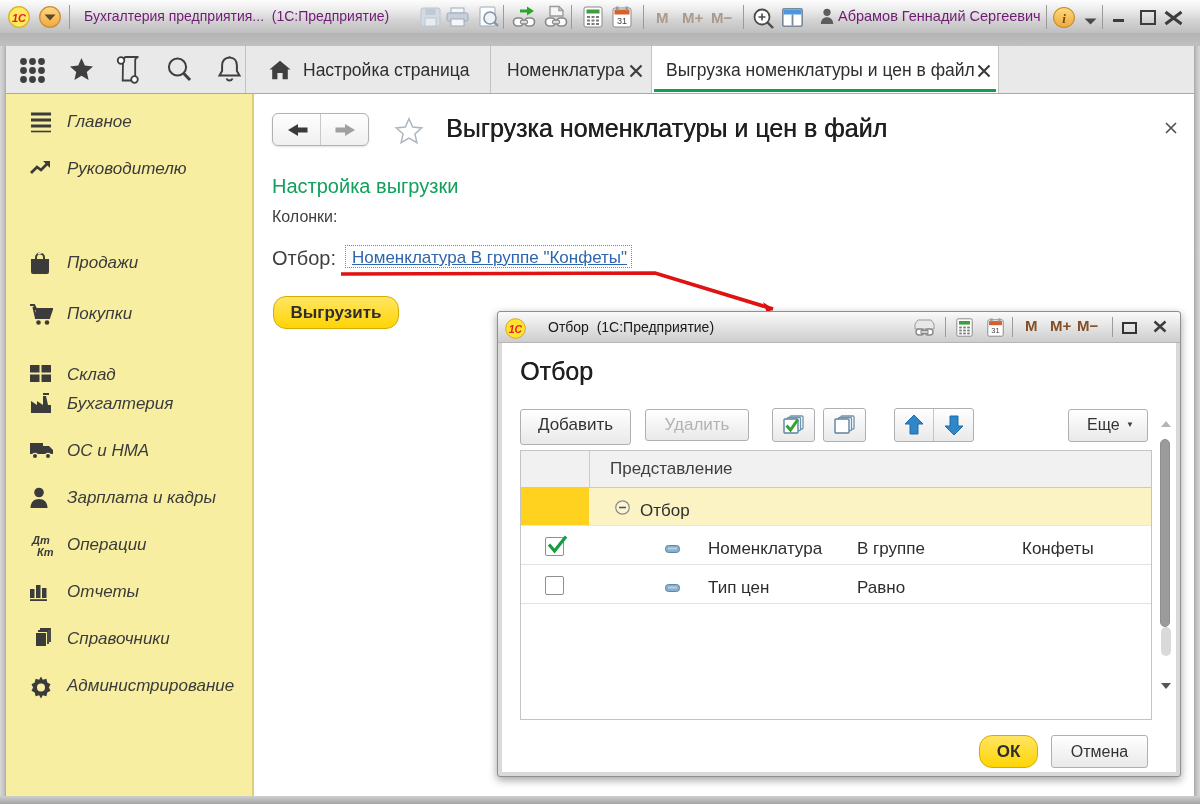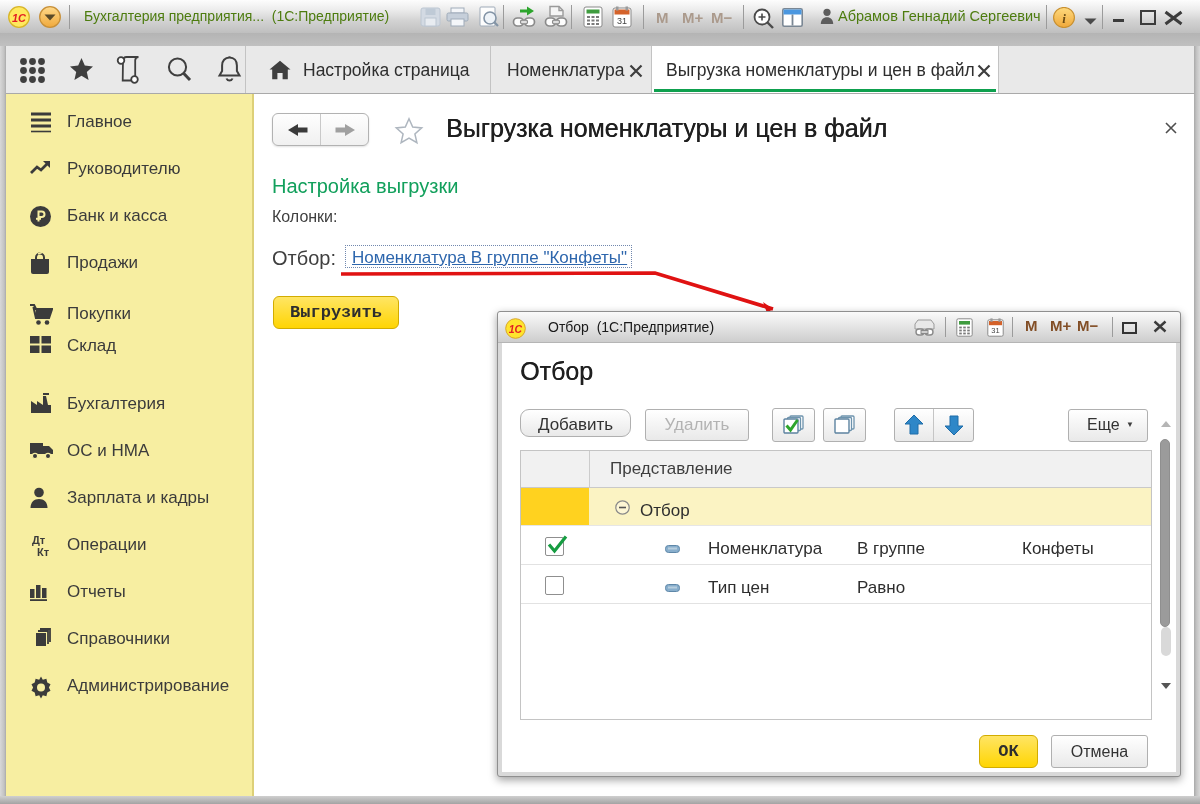--- a/index.html
+++ b/index.html
@@ -7,34 +7,34 @@
 .abs{position:absolute;}
 
 #titlebar{left:0;top:0;width:1200px;height:33px;background:linear-gradient(#fdfdfd,#ececec 30%,#d3d3d3 62%,#bfbfbf 100%);}
 #titlebar2{left:0;top:33px;width:1200px;height:13px;background:linear-gradient(#b4b4b4,#c0c0c0);}
 #lborder{left:0;top:46px;width:6px;height:758px;background:linear-gradient(90deg,#d8d8d8,#c2c2c2 70%,#a9a9a9);}
 #rborder{left:1194px;top:46px;width:6px;height:758px;background:linear-gradient(90deg,#a9a9a9,#c2c2c2 40%,#d8d8d8);}
 #bborder{left:0;top:796px;width:1200px;height:8px;background:linear-gradient(#cfcfcf,#a3a3a3);}
 #tabrow{left:6px;top:46px;width:1188px;height:48px;background:#e9e9e9;border-bottom:1px solid #a9a9a9;box-sizing:border-box;}
 #sidebar{left:6px;top:94px;width:248px;height:702px;background:#f7eea1;border-right:2px solid #ddd078;box-sizing:border-box;}
 #content{left:256px;top:94px;width:938px;height:702px;background:#ffffff;}
-.ttxt{font-size:14.5px;color:#4d7c0f;line-height:33px;}
+.ttxt{font-size:14.5px;color:#701a75;line-height:33px;}
 .sep{width:1px;background:#9b9b9b;top:5px;height:24px;}
 
-.sbitem{left:0;width:246px;height:47px;}
+.sbitem{left:0;width:246px;height:47px;font-style:italic;}
 .sbtext{position:absolute;left:67px;top:50%;transform:translateY(-50%);font-size:17px;color:#3b3b3b;}
 .sbicon{position:absolute;left:29px;top:50%;transform:translateY(-50%);width:22px;height:22px;}
 
 .tab{top:46px;height:47px;}
 .tabtxt{font-size:17.5px;color:#2e2e2e;}
 .vline{top:46px;width:1px;height:47px;background:#c3c3c3;}
 
 .navgrp{left:272px;top:113px;width:97px;height:33px;border:1px solid #b2b2b2;border-radius:6px;background:linear-gradient(#fefefe,#f0f0f0);box-sizing:border-box;box-shadow:0 1px 2px rgba(0,0,0,0.12);}
 .link{color:#2d66ad;text-decoration:underline;font-size:17px;line-height:20px;}
-.btn-yellow{background:linear-gradient(#ffe564,#ffd503);border:1px solid #d2ac00;border-radius:6px;color:#2e2e2e;font-family:Liberation Mono, monospace;}
+.btn-yellow{background:linear-gradient(#ffe564,#ffd503);border:1px solid #d2ac00;border-radius:13px;color:#2e2e2e;}
 .btn-grey{background:linear-gradient(#ffffff,#e9e9e9);border:1px solid #b0b0b0;border-radius:3px;color:#333;}
 
 #dlg{left:497px;top:311px;width:684px;height:466px;background:#d9d9d9;border:1px solid #8f8f8f;border-radius:3px;box-shadow:0 3px 9px rgba(0,0,0,0.38);box-sizing:border-box;}
 #dlgclient{left:502px;top:343px;width:674px;height:429px;background:#fff;}
 #dlgtitle{left:498px;top:312px;width:682px;height:31px;background:linear-gradient(#fafafa,#e6e6e6 45%,#cdcdcd);border-bottom:1px solid #b5b5b5;border-radius:3px 3px 0 0;box-sizing:border-box;}
 .dtxt{font-size:14px;color:#1a1a1a;line-height:33px;margin-left:6px;}
 .cell{font-size:17px;color:#2e2e2e;}
 </style></head>
 <body>
 <div id="app">
@@ -231,48 +231,38 @@
         </svg></span>
       <span class="sbtext">Главное</span>
     </div>
 <div class="abs sbitem" style="top:145px;">
       <span class="sbicon"><svg width="24" height="20" viewBox="0 0 24 20">
           <path d="M2 15 l6-6 4 3 8-8" stroke="#3b3b3b" stroke-width="2.8" fill="none"></path>
           <path d="M14 3 h7 v7z" fill="#3b3b3b"></path>
         </svg></span>
       <span class="sbtext">Руководителю</span>
     </div>
-<div class="abs sbitem" style="top:192px;">
-      <span class="sbicon"><svg width="23" height="23" viewBox="0 0 23 23">
-          <circle cx="11.5" cy="11.5" r="10.5" fill="#3b3b3b"></circle>
-          <g stroke="#f7eea1" stroke-width="2" fill="none">
-            <path d="M9.5 16.5 V6.5 h3.2 a2.8 2.8 0 0 1 0 5.6 h-3.2"></path>
-            <path d="M7 13.8 h5"></path>
-          </g>
-        </svg></span>
-      <span class="sbtext">Банк и касса</span>
-    </div>
 <div class="abs sbitem" style="top:239px;">
       <span class="sbicon"><svg width="22" height="23" viewBox="0 0 22 23">
           <path d="M2 7 h18 v13 a2 2 0 0 1-2 2 h-14 a2 2 0 0 1-2-2z" fill="#3b3b3b"></path>
           <path d="M7 9 V5.5 a4 4 0 0 1 8 0 V9" stroke="#3b3b3b" stroke-width="2" fill="none"></path>
           <path d="M9 2 l4-1.5" stroke="#f7eea1" stroke-width="1.4"></path>
         </svg></span>
       <span class="sbtext">Продажи</span>
     </div>
 <div class="abs sbitem" style="top:290px;text-align:right;">
       <span class="sbicon"><svg width="24" height="23" viewBox="0 0 24 23">
           <path d="M1 2 h4 l2 4 h16 l-3 9 h-13 l-2.5-11" stroke="#3b3b3b" stroke-width="2.2" fill="none"></path>
           <path d="M7 6 h16 l-3 9 h-13z" fill="#3b3b3b"></path>
           <circle cx="9.5" cy="19.5" r="2.3" fill="#3b3b3b"></circle>
           <circle cx="18" cy="19.5" r="2.3" fill="#3b3b3b"></circle>
         </svg></span>
       <span class="sbtext">Покупки</span>
     </div>
-<div class="abs sbitem" style="top:322px;">
+<div class="abs sbitem" style="top:351px;">
       <span class="sbicon"><svg width="23" height="20" viewBox="0 0 23 20">
           <g fill="#3b3b3b">
             <rect x="1" y="1" width="9.5" height="7.5"></rect>
             <rect x="12.5" y="1" width="9.5" height="7.5"></rect>
             <rect x="1" y="10.5" width="9.5" height="7.5"></rect>
             <rect x="12.5" y="10.5" width="9.5" height="7.5"></rect>
           </g>
         </svg></span>
       <span class="sbtext">Склад</span>
     </div>
@@ -401,21 +391,21 @@
 <div class="abs" style="left:1025px;top:317px;font-size:15px;font-weight:bold;color:#824e26;">M</div>
 <div class="abs" style="left:1050px;top:317px;font-size:15px;font-weight:bold;color:#824e26;">M+</div>
 <div class="abs" style="left:1077px;top:317px;font-size:15px;font-weight:bold;color:#824e26;">M−</div>
 <div class="abs sep" style="left:1112px;top:317px;height:20px;"></div>
 <div class="abs" style="left:1122px;top:322px;width:15px;height:12px;border:2px solid #333;box-sizing:border-box;"></div>
 <svg class="abs" style="left:1153px;top:320px;" width="14" height="13" viewBox="0 0 14 13">
       <path d="M1.5 1.5 L12.5 11.5 M12.5 1.5 L1.5 11.5" stroke="#3c3c3c" stroke-width="2.4"></path>
     </svg>
 
 <div class="abs" style="left:520px;top:358px;font-size:25px;color:#1f1f1f;line-height:27px;text-shadow:0.4px 0 0 #1f1f1f;">Отбор</div>
-<div class="abs btn-grey" style="left:520px;top:409px;width:111px;height:28px;font-size:17px;text-align:center;line-height:30px;box-sizing:border-box;border-radius:9px;">Добавить</div>
+<div class="abs btn-grey" style="left:520px;top:409px;width:111px;height:36px;font-size:17px;text-align:center;line-height:30px;box-sizing:border-box;">Добавить</div>
 <div class="abs btn-grey" style="left:645px;top:409px;width:104px;height:32px;font-size:17px;text-align:center;line-height:30px;box-sizing:border-box;color:#b3b3b3;">Удалить</div>
 <div class="abs btn-grey" style="left:772px;top:408px;width:43px;height:34px;box-sizing:border-box;"></div>
 <svg class="abs" style="left:781px;top:415px;" width="25" height="21" viewBox="0 0 25 21">
       <g stroke="#6d93ad" fill="#fff" stroke-width="1.3">
         <rect x="9" y="1" width="13" height="13" rx="1"></rect>
         <rect x="6.5" y="2.5" width="13" height="13" rx="1"></rect>
       </g>
       <rect x="3" y="4" width="14" height="14" rx="1" fill="#fff" stroke="#5d83a0" stroke-width="1.4"></rect>
       <path d="M5.5 10.5 l4 4.5 7-10" stroke="#2ea52c" stroke-width="3" fill="none"></path>
     </svg>

